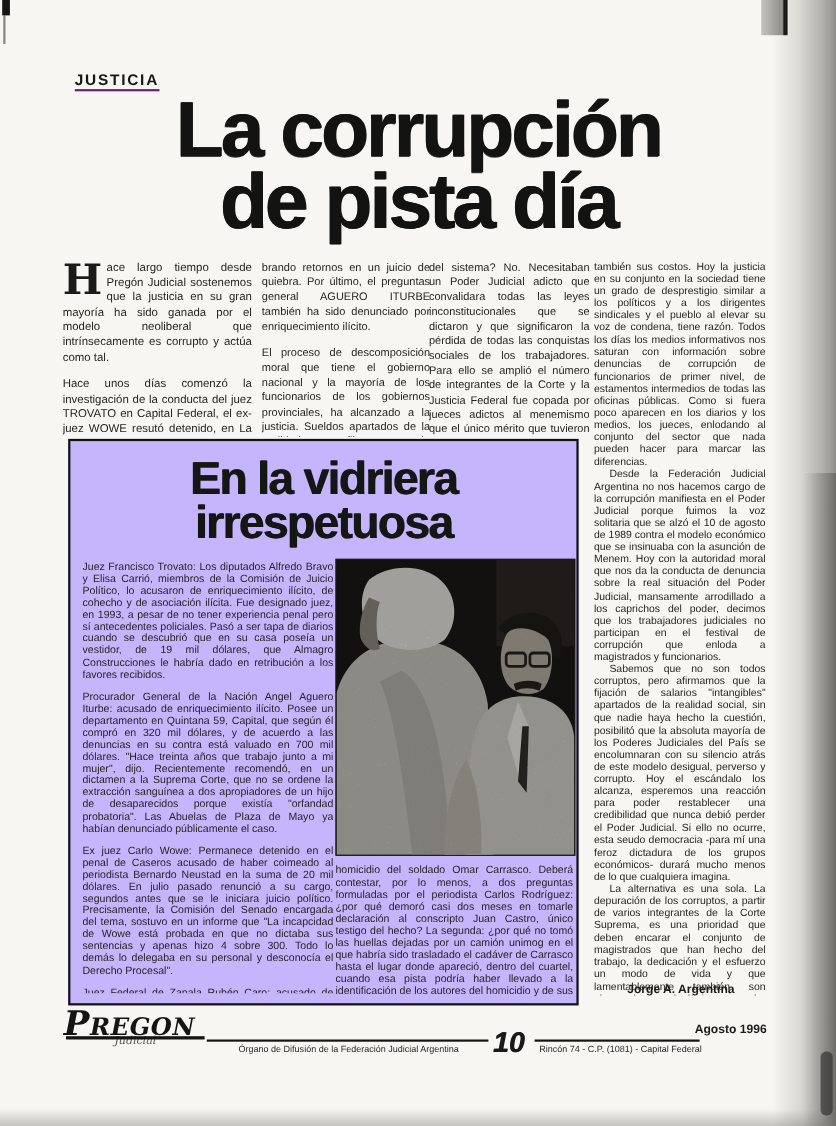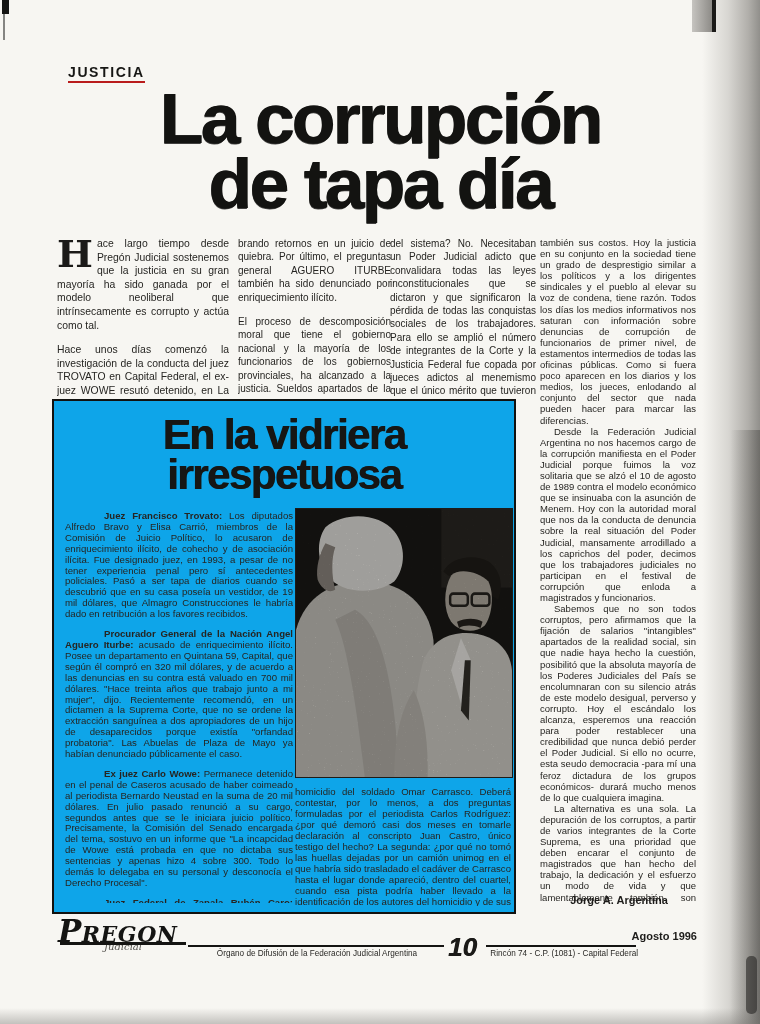--- a/index.html
+++ b/index.html
@@ -12,46 +12,46 @@
   .edge-top-block { position:absolute; right:44px; top:0; width:20px; height:32px; background:linear-gradient(to right,#c6c4c0,#8d8b87); border-right:4px solid #1b1a18; }
   .shadow-right { position:absolute; top:0; right:0; width:58px; height:1024px;
     background:linear-gradient(to right, rgba(150,147,142,0) 0%, rgba(150,147,142,.32) 45%, rgba(112,109,104,.52) 80%, rgba(82,80,76,.62) 100%); }
   .shadow-right-deep { position:absolute; top:430px; right:0; width:30px; height:594px;
     background:linear-gradient(to right, rgba(60,58,55,0), rgba(55,53,50,.38)); }
   .shadow-bottom { position:absolute; left:0; bottom:0; width:100%; height:16px;
     background:linear-gradient(to bottom, rgba(122,120,116,0), rgba(122,120,116,.42)); }
   .smudge-br { position:absolute; right:3px; bottom:10px; width:11px; height:58px; background:rgba(42,40,38,.62); border-radius:5px; }
 
   
-  .kicker { position:absolute; left:68px; top:64px; font-size:14px; font-weight:700; letter-spacing:1.6px; color:#161614; border-bottom:2px solid #b91c1c; padding-bottom:1px; }
+  .kicker { position:absolute; left:68px; top:64px; font-size:14px; font-weight:700; letter-spacing:1.6px; color:#161614; border-bottom:2px solid #701a75; padding-bottom:1px; }
   .headline { position:absolute; left:70px; top:86px; width:620px; text-align:center;
     font-size:71px; font-weight:700; letter-spacing:-2.5px; line-height:.92; color:#131311;
     text-shadow:1px 0 0 #131311, 0 .5px .5px rgba(19,19,17,.8); }
 
   
   .col { position:absolute; top:237px; text-align:justify; color:#262522; }
   .col p { margin:0; }
   .c1 { left:57px;  width:172px; font-size:10.4px; line-height:13.6px; max-height:160px; overflow:hidden; }
   .c2 { left:238px; width:153px; font-size:10.0px; line-height:13.4px; max-height:160px; overflow:hidden; }
   .c3 { left:390px; width:146px; font-size:10.0px; line-height:13.4px; max-height:160px; overflow:hidden; }
   .c4 { left:540px; width:156px; font-size:9.5px;  line-height:11.1px; max-height:668px; overflow:hidden; }
   .c1 p + p, .c2 p + p { margin-top:11px; }
   .c4 p { text-indent:14px; }
   .c4 p:first-child { text-indent:0; }
   .dropcap { float:left; font-family:"DejaVu Serif", serif; font-weight:700; font-size:38px; line-height:30px; padding:2px 4px 0 0; color:#1b1a18; }
 
   
-  .box { position:absolute; left:52px; top:399px; width:460px; height:511px; border:2px solid #121210; background:#0ea5e9; }
+  .box { position:absolute; left:62px; top:399px; width:460px; height:511px; border:2px solid #121210; background:#c4b5fd; }
   .box-title { position:absolute; left:0; top:14px; width:100%; text-align:center;
     font-size:42px; font-weight:700; letter-spacing:-1.5px; line-height:.95; color:#161614;
     text-shadow:.8px 0 0 #161614; }
   .box-left { position:absolute; left:11px; top:110px; width:228px; height:392px; overflow:hidden;
     font-size:9.6px; line-height:10.9px; text-align:justify; color:#262522; }
   .box-left p { margin:0 0 9px 0; }
-  .box-left .lead { font-weight:700;margin-left:39px; }
+  .box-left .lead { font-weight:400; }
   .photo-frame { position:absolute; left:241px; top:107px; width:216px; height:268px; border:1px solid #1c1b19; background:#1a1916; }
   .photo-frame svg { display:block; width:100%; height:100%; }
   .box-cont { position:absolute; left:241px; top:385px; width:216px; height:120px; overflow:hidden;
     font-size:9.6px; line-height:11.0px; text-align:justify; color:#262522; }
 
   
   .byline { position:absolute; left:540px; top:894px; width:158px; text-align:center; font-size:11px; font-weight:700; color:#1d1c1a; }
   .issue-date { position:absolute; left:540px; top:930px; width:157px; text-align:right; font-size:11px; font-weight:700; color:#1d1c1a; }
   .logo { position:absolute; left:58px; top:913px; width:140px; }
   .logo-main { display:block; font-family:"DejaVu Serif", serif; font-style:italic; font-weight:700; font-size:22px; letter-spacing:.5px; color:#141412; }
@@ -73,21 +73,21 @@
   <div class="tick-topleft2"></div>
   <div class="shadow-right"></div>
   <div class="shadow-right-deep"></div>
   <div class="edge-top-block"></div>
   <div class="shadow-bottom"></div>
   <div class="smudge-br"></div>
 
   <div class="kicker">JUSTICIA</div>
   <div class="headline">
     <span>La corrupción</span><br>
-    <span>de tapa día</span>
+    <span>de pista día</span>
   </div>
 
   <div class="col c1">
     <p><span class="dropcap">H</span><span>ace largo tiempo desde Pregón Judicial sostenemos que la justicia en su gran mayoría ha sido ganada por el modelo neoliberal que intrínsecamente es corrupto y actúa como tal.</span></p>
     <p>Hace unos días comenzó la investigación de la conducta del juez TROVATO en Capital Federal, el ex-juez WOWE resutó detenido, en La Plata un juez civil fue sorprendido co-</p>
   </div>
   <div class="col c2">
     <p>brando retornos en un juicio de quiebra. Por último, el preguntas general AGUERO ITURBE también ha sido denunciado por enriquecimiento ilícito.</p>
     <p>El proceso de descomposición moral que tiene el gobierno nacional y la mayoría de los funcionarios de los gobiernos provinciales, ha alcanzado a la justicia. Sueldos apartados de la realidad se fijaron cuando derogaron la Ley Porcentual. ¿Era una concesión</p>
   </div>

